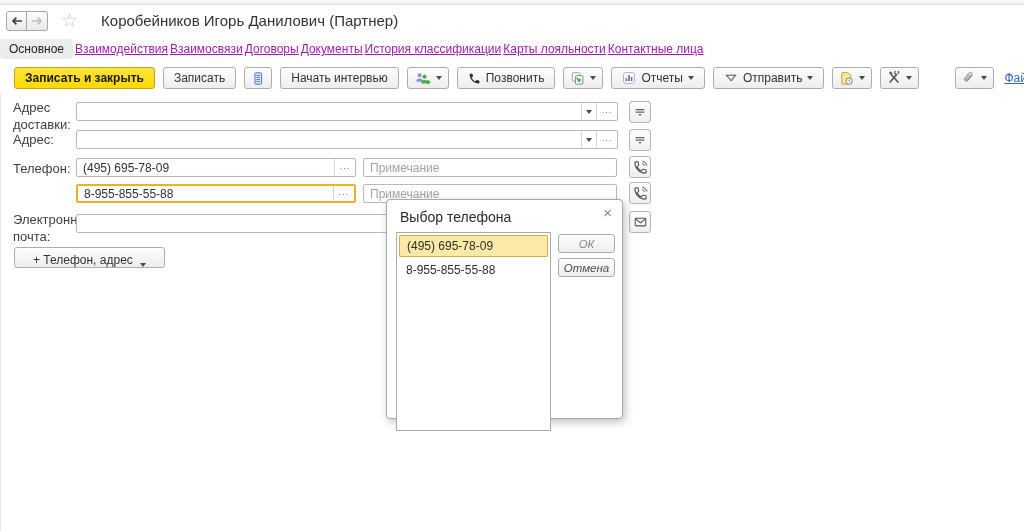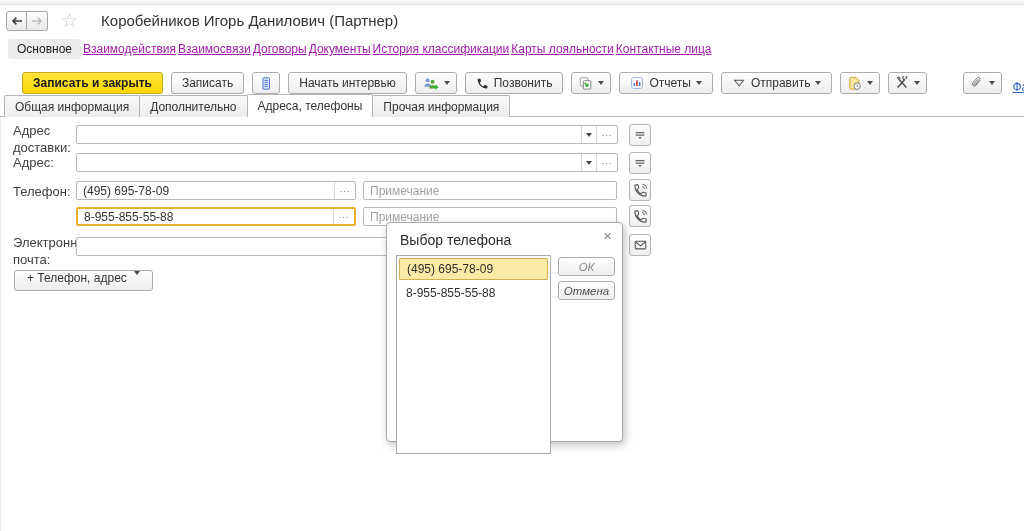--- a/index.html
+++ b/index.html
@@ -14,27 +14,27 @@
   .titlebar { height:31px; display:flex; align-items:center; padding-left:6px; }
   .histbtns { display:flex; }
   .histbtn { width:21px; height:20px; border:1px solid #a8a8a8; background:linear-gradient(#fdfdfd,#e9e9e9);
              display:flex; align-items:center; justify-content:center; cursor:pointer; }
   .histbtn.back { border-radius:3px 0 0 3px; }
   .histbtn.fwd  { border-radius:0 3px 3px 0; border-left:none; }
   .star { font-size:19px; color:#c9c9c9; margin-left:13px; line-height:1; cursor:pointer; }
   .doc-title { font-size:15px; color:#333; font-weight:400; margin-left:23px; }
 
   
-  .navrow { height:26px; display:flex; align-items:center; padding-left:8px; font-size:12px; }
+  .navrow { height:26px; display:flex; align-items:center; font-size:12px; }
   .nav-active { background:#ececec; border-radius:3px; padding:3px 9px; color:#222; }
   .navrow a { color:#a21caf; text-decoration:underline; margin-left:2px; cursor:pointer; white-space:nowrap; }
   .caret { width:0; height:0; border-left:3.5px solid transparent; border-right:3.5px solid transparent; border-top:4px solid #4a4a4a; display:inline-block; }
 
   
-  .toolbar { height:32px; display:flex; align-items:flex-end; padding-left:22px; }
+  .toolbar { height:32px; display:flex; align-items:center; padding-left:14px; }
   .btn { height:22px; border:1px solid #adadad; border-radius:3px; background:linear-gradient(#fefefe,#ededed);
          font-size:12px; color:#333; display:inline-flex; align-items:center; gap:5px; padding:0 10px;
          margin-right:8px; cursor:pointer; white-space:nowrap; font-family:inherit; }
   .btn.icon-only { padding:0 6px; }
   .btn.primary { background:linear-gradient(#ffe53e,#ffd800); border-color:#c9a51a; font-weight:bold; color:#1a1a1a; }
   .toolbar .link { color:#3465c0; text-decoration:underline; font-size:12px; margin-left:2px; cursor:pointer; }
   .gap-lg { margin-left:28px; }
 
   
   .tabs { height:23px; display:flex; align-items:flex-end; padding-left:4px; position:relative; }
@@ -51,21 +51,21 @@
   .field input { border:none; outline:none; flex:1; font-family:inherit; font-size:12px; color:#333; padding:0 6px; background:transparent; min-width:0; }
   .field input::placeholder { color:#a3a3a3; }
   .field .sub { display:flex; align-items:center; justify-content:center; border-left:1px solid #d6d6d6; color:#555; cursor:pointer; }
   .field .sub.dd { width:15px; }
   .field .sub.dots { width:21px; font-size:9px; letter-spacing:1px; color:#777; padding-bottom:3px; }
   .field.focused { border:2px solid #e6b32e; }
   .sidebtn { position:absolute; width:22px; height:22px; border:1px solid #b5b5b5; border-radius:3px;
              background:linear-gradient(#fdfdfd,#efefef); display:flex; align-items:center; justify-content:center; cursor:pointer; }
   .addbtn { position:absolute; left:13px; top:153px; height:21px; border:1px solid #adadad; border-radius:3px;
             background:linear-gradient(#fefefe,#ededed); font-size:12px; color:#333; display:inline-flex;
-            align-items:flex-start; gap:7px; padding:0 12px; cursor:pointer; font-family:inherit; }
+            align-items:flex-end; gap:7px; padding:0 18px; cursor:pointer; font-family:inherit; }
 
   
   .modal { position:absolute; left:385px; top:105px; width:237px; height:220px; background:#fff;
            border:1px solid #a9a9a9; border-radius:4px; box-shadow:2px 3px 8px rgba(0,0,0,.25); z-index:10; }
   .modal-title { position:absolute; left:13px; top:9px; font-size:14px; color:#2b2b2b; }
   .modal-close { position:absolute; right:10px; top:5px; font-size:15px; color:#888; cursor:pointer; line-height:1; }
   .listbox { position:absolute; left:9px; top:32px; width:155px; height:199px; border:1px solid #ababab; background:#fff; overflow:hidden; }
   .listitem { font-size:12px; color:#2e2e2e; padding:4px 0 4px 9px; cursor:pointer; }
   .listitem.selected { margin:2px; padding:3px 0 3px 7px; background:#fbe9a6; border:1px solid #d3ae4e; border-radius:1px; }
   .dlgbtn { position:absolute; left:171px; width:57px; height:19px; border:1px solid #ababab; border-radius:3px;
@@ -203,26 +203,20 @@
       <span>
         <svg width="14" height="14" viewBox="0 0 16 16">
             <path d="M11.8 4.6 6.6 10.9a2.3 2.3 0 0 1-3.6-2.8L8.4 1.9a1.7 1.7 0 0 1 2.7 2L6 10.1a.85.85 0 0 1-1.4-1l4.2-5.2" fill="none" stroke="#777" stroke-width="1.1"></path>
           </svg>
       </span>
       <span class="caret"></span>
     </button>
     <a class="link">Файлы</a>
   </div>
 
-  <div class="tabs">
-    <div class="tab">Общая информация</div>
-    <div class="tab">Дополнительно</div>
-    <div class="tab active">Адреса, телефоны</div>
-    <div class="tab">Прочая информация</div>
-  </div>
 
   <div class="content">
 
     <div class="flabel" style="top:6px; width:62px;">Адрес доставки:</div>
     <div class="field" style="left:75px; top:8px; width:542px;">
       <input type="text" style="">
       <span class="sub dd">
           <span class="caret"></span>
         </span>
       <span class="sub dots">...</span>

